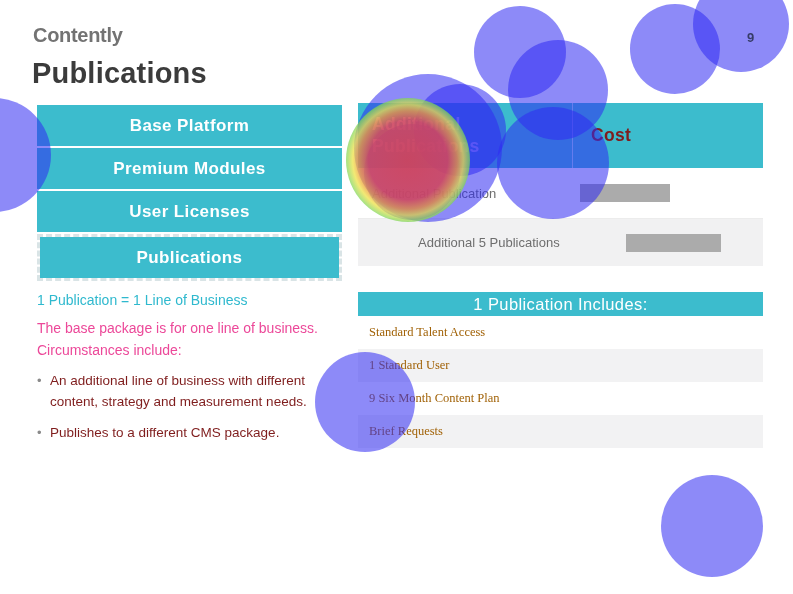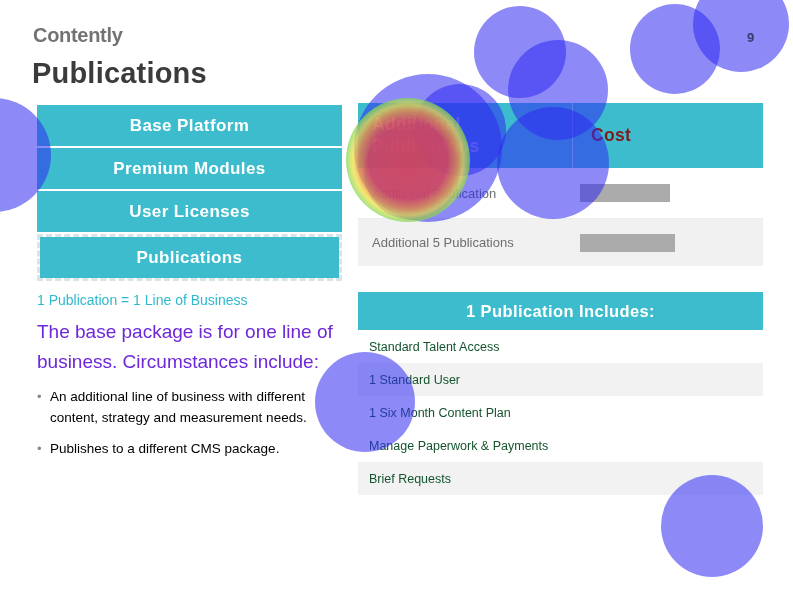--- a/index.html
+++ b/index.html
@@ -22,48 +22,48 @@
   .stack { position:absolute; left:37px; top:105px; width:305px; }
   .stack-row { height:41px; background:#3cbccd; margin-bottom:2px;
                display:flex; align-items:center; justify-content:center;
                color:#ffffff; font-weight:bold; font-size:17px; letter-spacing:0.4px; }
   .pub-wrap { border:3px dashed #d9e4e6; margin-top:0px; }
   .pub-wrap .stack-row { margin-bottom:0; }
 
   
   .info { position:absolute; left:37px; top:292px; width:312px; }
   .info-heading { color:#2fb9ce; font-weight:normal; font-size:14px; margin:0 0 9px 0; }
-  .info-body { color:#6d28d9; font-size:19px; line-height:1.58; margin:0 0 10px 0; }
+  .info-body { color:#ec4899; font-size:14px; line-height:1.58; margin:0 0 10px 0; }
   .bullet-item { display:flex; width:282px; margin-bottom:10px; }
   .bullet-dot { color:#8a8a8a; font-size:13px; line-height:1.55; width:13px; flex:none; }
-  .bullet-text { color:#000000; font-size:13.5px; line-height:1.55; width:270px; }
+  .bullet-text { color:#7f1d1d; font-size:13.5px; line-height:1.55; width:270px; }
 
   
   .pricing-table { position:absolute; left:358px; top:103px; width:405px; }
   .pt-header { display:flex; background:#3cbccd; height:65px; }
   .pt-h1 { width:200px; padding-left:14px; border-right:1px solid rgba(255,255,255,0.55);
            display:flex; align-items:center; color:#fff; font-weight:bold;
            font-size:17.5px; line-height:1.25; letter-spacing:0.3px; }
   .pt-h2 { flex:1; display:flex; align-items:center; padding-left:18px; color:#7f1d1d;
            font-weight:bold; font-size:17.5px; letter-spacing:0.3px; }
   .pt-row { display:flex; align-items:center; }
   .pt-row.r1 { height:50px; background:#ffffff; border-bottom:1px solid #ececec; }
-  .pt-row.r2 { height:47px; background:#f1f1f2; }
+  .pt-row.r2 { height:47px; background:#f1f1f2;padding-left:46px; }
   .pt-label { width:200px; padding-left:14px; font-size:13px; color:#6e6e6e; flex:none; }
   .cost-bar { height:18px; background:#ababab; margin-left:8px; }
   .pt-row.r1 .cost-bar { width:90px; }
   .pt-row.r2 .cost-bar { width:95px; }
 
   
   .includes-table { position:absolute; left:358px; top:292px; width:405px; }
-  .it-header { height:38px; background:#3cbccd; display:flex; align-items:center;
-               justify-content:center; color:#fff; font-weight:bold; font-size:16.5px;
+  .it-header { height:24px; background:#3cbccd; display:flex; align-items:center;
+               justify-content:center; color:#fff; font-weight:normal; font-size:16.5px;
                letter-spacing:0.4px; }
   .it-row { height:33px; display:flex; align-items:center; padding-left:11px;
-            font-size:12.5px; color:#14532d; background:#ffffff; }
+            font-size:12.5px; color:#a16207; background:#ffffff;font-family:Liberation Serif, serif; }
   .it-row.alt { background:#f2f2f3; }
 
   
   .heat { position:absolute; inset:0; pointer-events:none; z-index:20; }
   .blob { position:absolute; border-radius:50%; }
   .hotspot { position:absolute; border-radius:50%; }
 </style>
 </head>
 <body>
 
@@ -107,22 +107,21 @@
     <div class="pt-row r2">
       <div class="pt-label">Additional 5 Publications</div>
       <div class="cost-bar"></div>
     </div>
   </div>
 
   <div class="includes-table">
     <div class="it-header">1 Publication Includes:</div>
     <div class="it-row">Standard Talent Access</div>
     <div class="it-row alt">1 Standard User</div>
-    <div class="it-row">1 Six Month Content Plan</div>
-    <div class="it-row">Manage Paperwork &amp; Payments</div>
+    <div class="it-row">9 Six Month Content Plan</div>
     <div class="it-row alt">Brief Requests</div>
   </div>
 
   <div class="heat">
       <div class="blob" style="left: 630px; top: 4px; height: 90px; width: 90px; background: rgba(47, 42, 243, 0.55);"></div>
       <div class="blob" style="left: 693px; top: -24px; height: 96px; width: 96px; background: rgba(47, 42, 243, 0.55);"></div>
       <div class="blob" style="left: 474px; top: 6px; height: 92px; width: 92px; background: rgba(47, 42, 243, 0.55);"></div>
       <div class="blob" style="left: 508px; top: 40px; height: 100px; width: 100px; background: rgba(47, 42, 243, 0.55);"></div>
       <div class="blob" style="left: 497px; top: 107px; height: 112px; width: 112px; background: rgba(47, 42, 243, 0.55);"></div>
       <div class="blob" style="left: 414px; top: 84px; height: 92px; width: 92px; background: rgba(47, 42, 243, 0.55);"></div>

